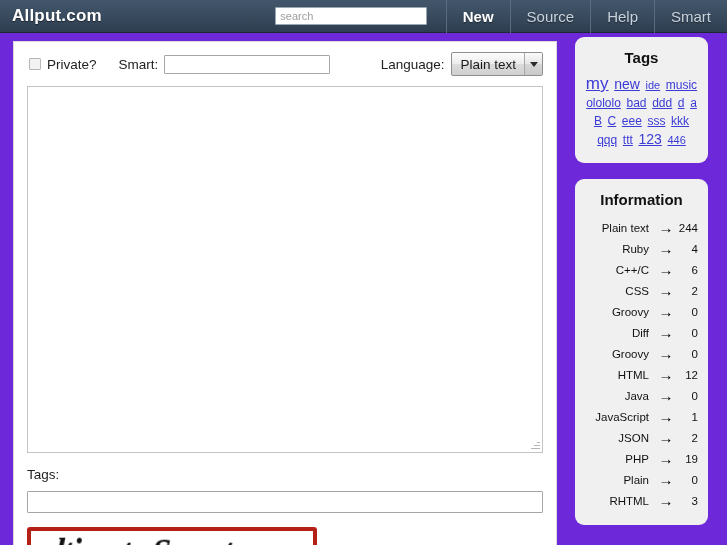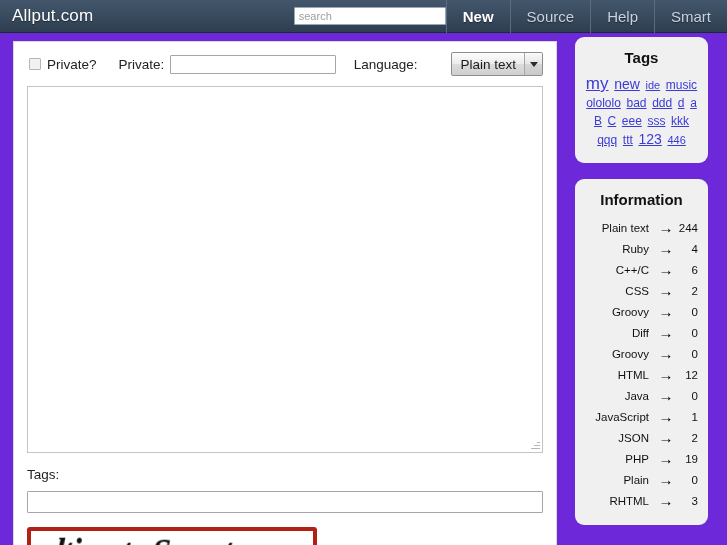--- a/index.html
+++ b/index.html
@@ -18,30 +18,30 @@
     position: relative;
     height: 33px;
     background: linear-gradient(to bottom, #44566b 0%, #3b4d61 40%, #2e3e50 100%);
     border-bottom: 1px solid #1d2835;
     display: flex;
     align-items: center;
   }
   #brand {
     color: #ffffff;
     font-size: 17px;
-    font-weight: normal;
+    font-weight: bold;
     padding-left: 12px;
     letter-spacing: .2px;
     text-shadow: 0 1px 1px rgba(0,0,0,.5);
     flex: 0 0 auto;
   }
   #search-wrap {
     flex: 1 1 auto;
     display: flex;
-    justify-content: flex-end;
+    justify-content: center;
     padding-left: 155px;
   }
   #search-input {
     width: 152px;
     height: 18px;
     font-size: 11px;
     font-family: "Liberation Sans", sans-serif;
     color: #333;
     padding: 1px 4px;
     border: 1px solid #9aa6b2;
@@ -119,21 +119,20 @@
     background: #fff;
     font-size: 12px;
     padding: 0 3px;
     font-family: "Liberation Sans", sans-serif;
     outline: none;
   }
   #lang-group {
     margin-left: auto;
     display: flex;
     align-items: center;
-    gap: 27px;
   }
   #lang-label { margin-right: 7px; }
   #lang-select {
     display: flex;
     align-items: stretch;
     height: 24px;
     border: 1px solid #8e8e8e;
     border-radius: 2px;
     background: linear-gradient(to bottom,#fdfdfd 0%,#ececec 48%,#dcdcdc 52%,#cfcfcf 100%);
     cursor: pointer;
@@ -297,21 +296,21 @@
 </div>
 
 <div id="page">
 
   <div id="main-col">
     <div id="form-panel">
 
       <div id="meta-row">
         <div id="private-check"></div>
         <span id="private-label" class="field-label">Private?</span>
-        <span id="author-label" class="field-label">Private:</span>
+        <span id="author-label" class="field-label">Smart:</span>
         <input id="author-input" type="text" value="" style="">
         <div id="lang-group">
           <span id="lang-label" class="field-label">Language:</span>
           <div id="lang-select">
             <span id="lang-value">Plain text</span>
             <span id="lang-arrow">
                 <i></i>
               </span>
           </div>
         </div>

